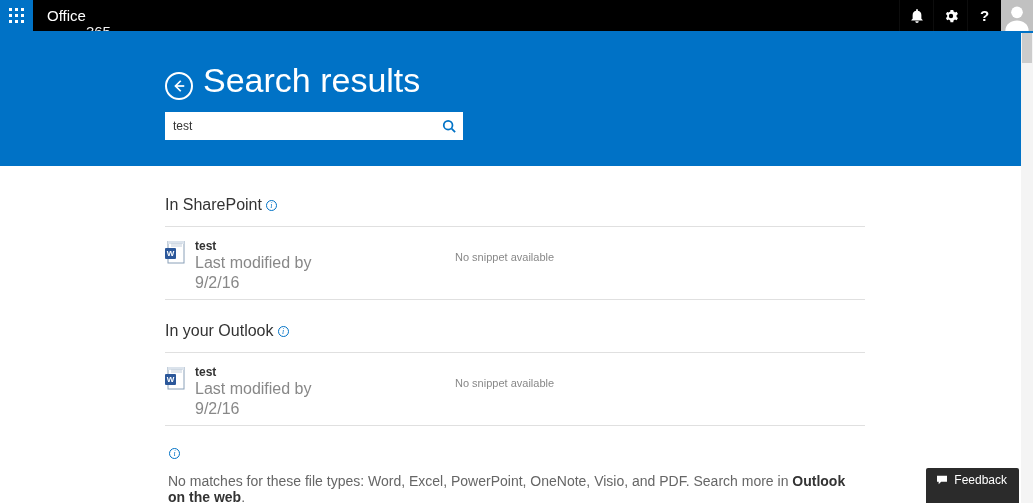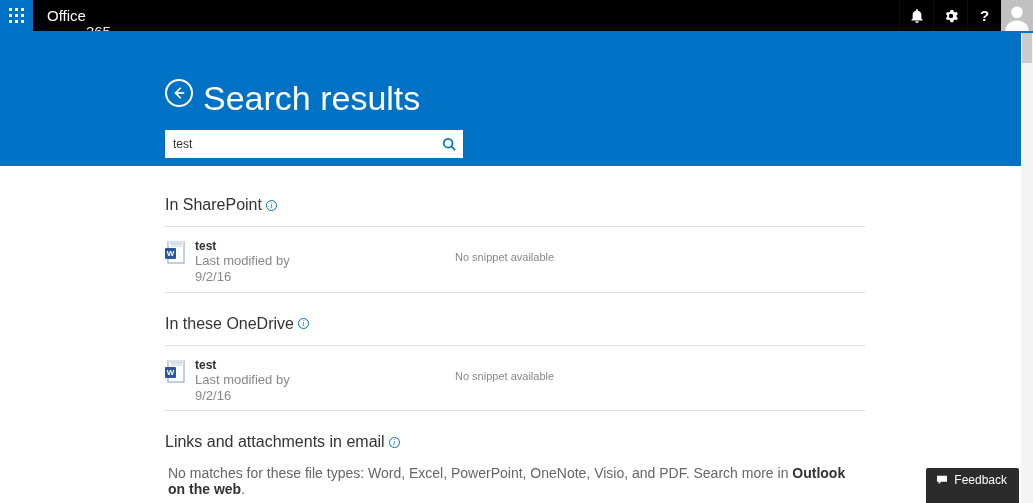--- a/index.html
+++ b/index.html
@@ -60,22 +60,22 @@
     
     .hero {
       background: #0072c6;
       height: 135px;
       padding-left: 165px;
       color: #fff;
       position: relative;
     }
     .hero-title {
       display: flex;
-      align-items: flex-start;
-      padding-top: 48px;
+      align-items: flex-end;
+      padding-top: 30px;
     }
     .back-circle {
       width: 28px; height: 28px;
       border: 2px solid #fff;
       border-radius: 50%;
       display: flex;
       align-items: center;
       justify-content: center;
       margin-right: 10px;
       cursor: pointer;
@@ -157,21 +157,21 @@
       margin-top: 2px;
     }
     .doc-icon svg { width:20px; height:24px; }
     .result-meta { width: 260px; }
     .result-meta .name {
       font-size: 12px;
       font-weight: 700;
       color: #333;
     }
     .result-meta .sub {
-      font-size: 13px;
+      font-size: 16px;
       color: #888;
       line-height: 1.25;
     }
     .snippet {
       font-size: 11px;
       color: #888;
       padding-top: 12px;
     }
     .section-block { margin-bottom: 0; }
     .email-note {
@@ -293,21 +293,21 @@
         <div class="name">test</div>
         <div class="sub">Last modified by</div>
         <div class="sub">9/2/16</div>
       </div>
       <div class="snippet">No snippet available</div>
     </div>
   </div>
 
   <div class="section-block">
     <div class="section-title">
-      <span>In these OneDrive</span>
+      <span>In your Outlook</span>
       <span class="info-i">i</span>
     </div>
     <div class="divider"></div>
     <div class="result-row">
       <div class="doc-icon">
         <svg viewBox="0 0 20 24">
             <rect x="3" y="0" width="16" height="22" fill="#fff" stroke="#8aa0b8"></rect>
             <rect x="3" y="0" width="16" height="3" fill="#dbe3ec"></rect>
             <rect x="0" y="7" width="11" height="11" rx="1" fill="#2b579a"></rect>
             <text x="5.5" y="15" font-size="8" fill="#fff" text-anchor="middle" font-family="Arial" font-weight="bold">W</text>
@@ -319,21 +319,20 @@
         <div class="name">test</div>
         <div class="sub">Last modified by</div>
         <div class="sub">9/2/16</div>
       </div>
       <div class="snippet">No snippet available</div>
     </div>
   </div>
 
   <div class="section-block">
     <div class="section-title">
-      <span>Links and attachments in email</span>
       <span class="info-i">i</span>
     </div>
     <div class="email-note">
       <span>No matches for these file types: Word, Excel, PowerPoint, OneNote, Visio, and PDF. Search more in </span><span class="link">Outlook on the web</span><span>.</span>
     </div>
   </div>
 
 </div>
 
 <div class="scrollbar">

